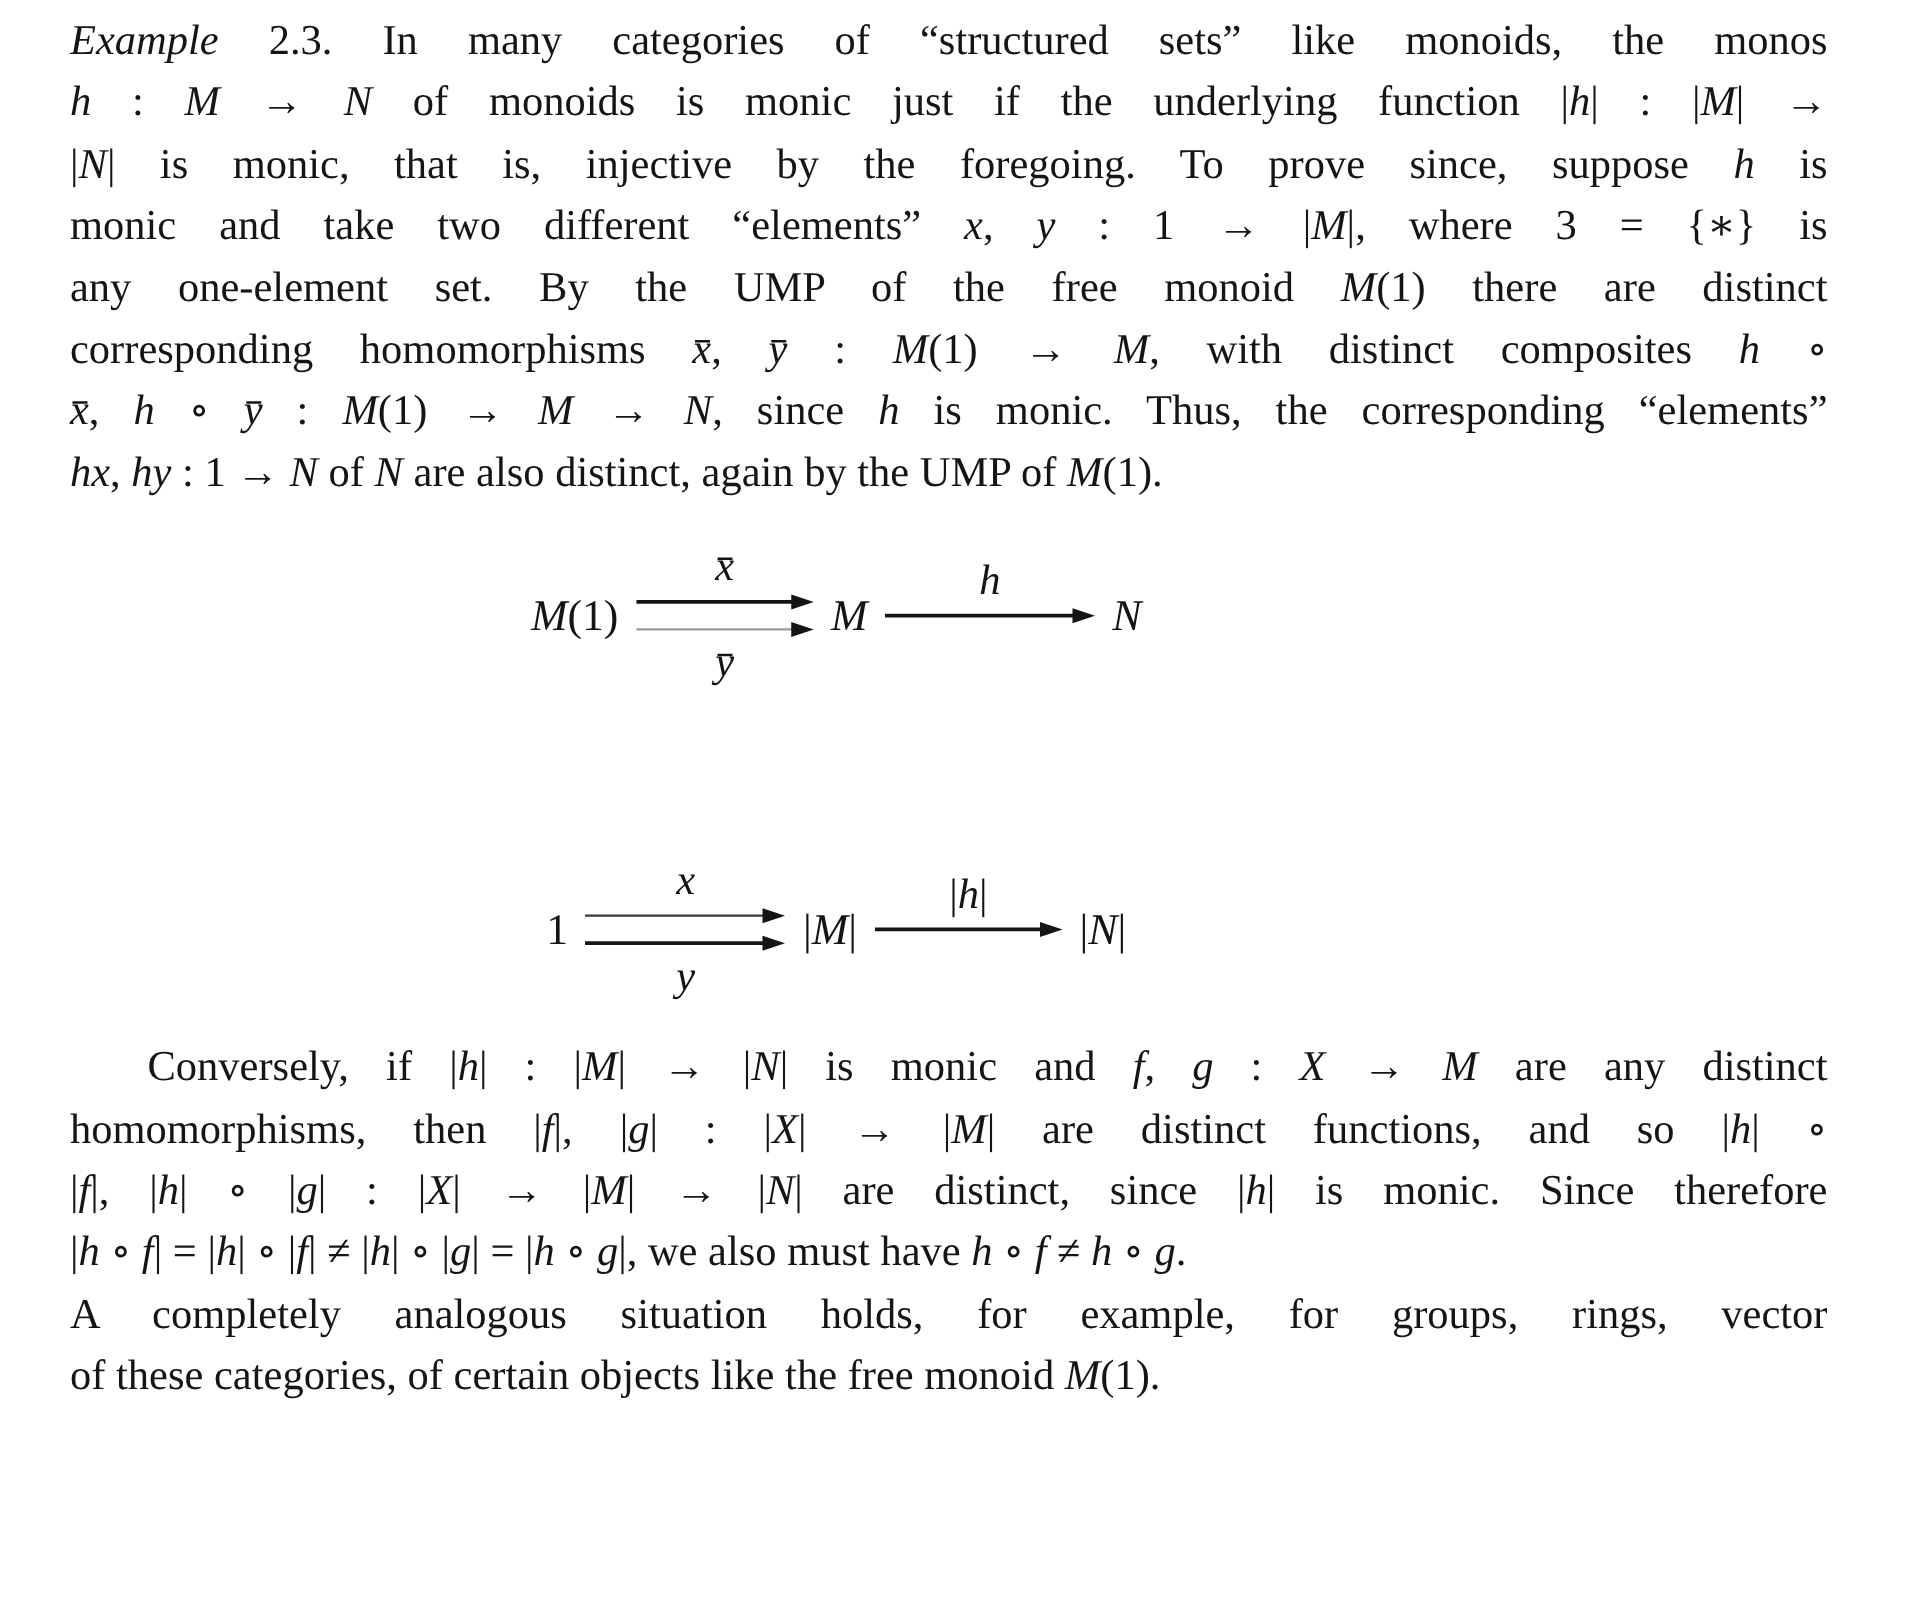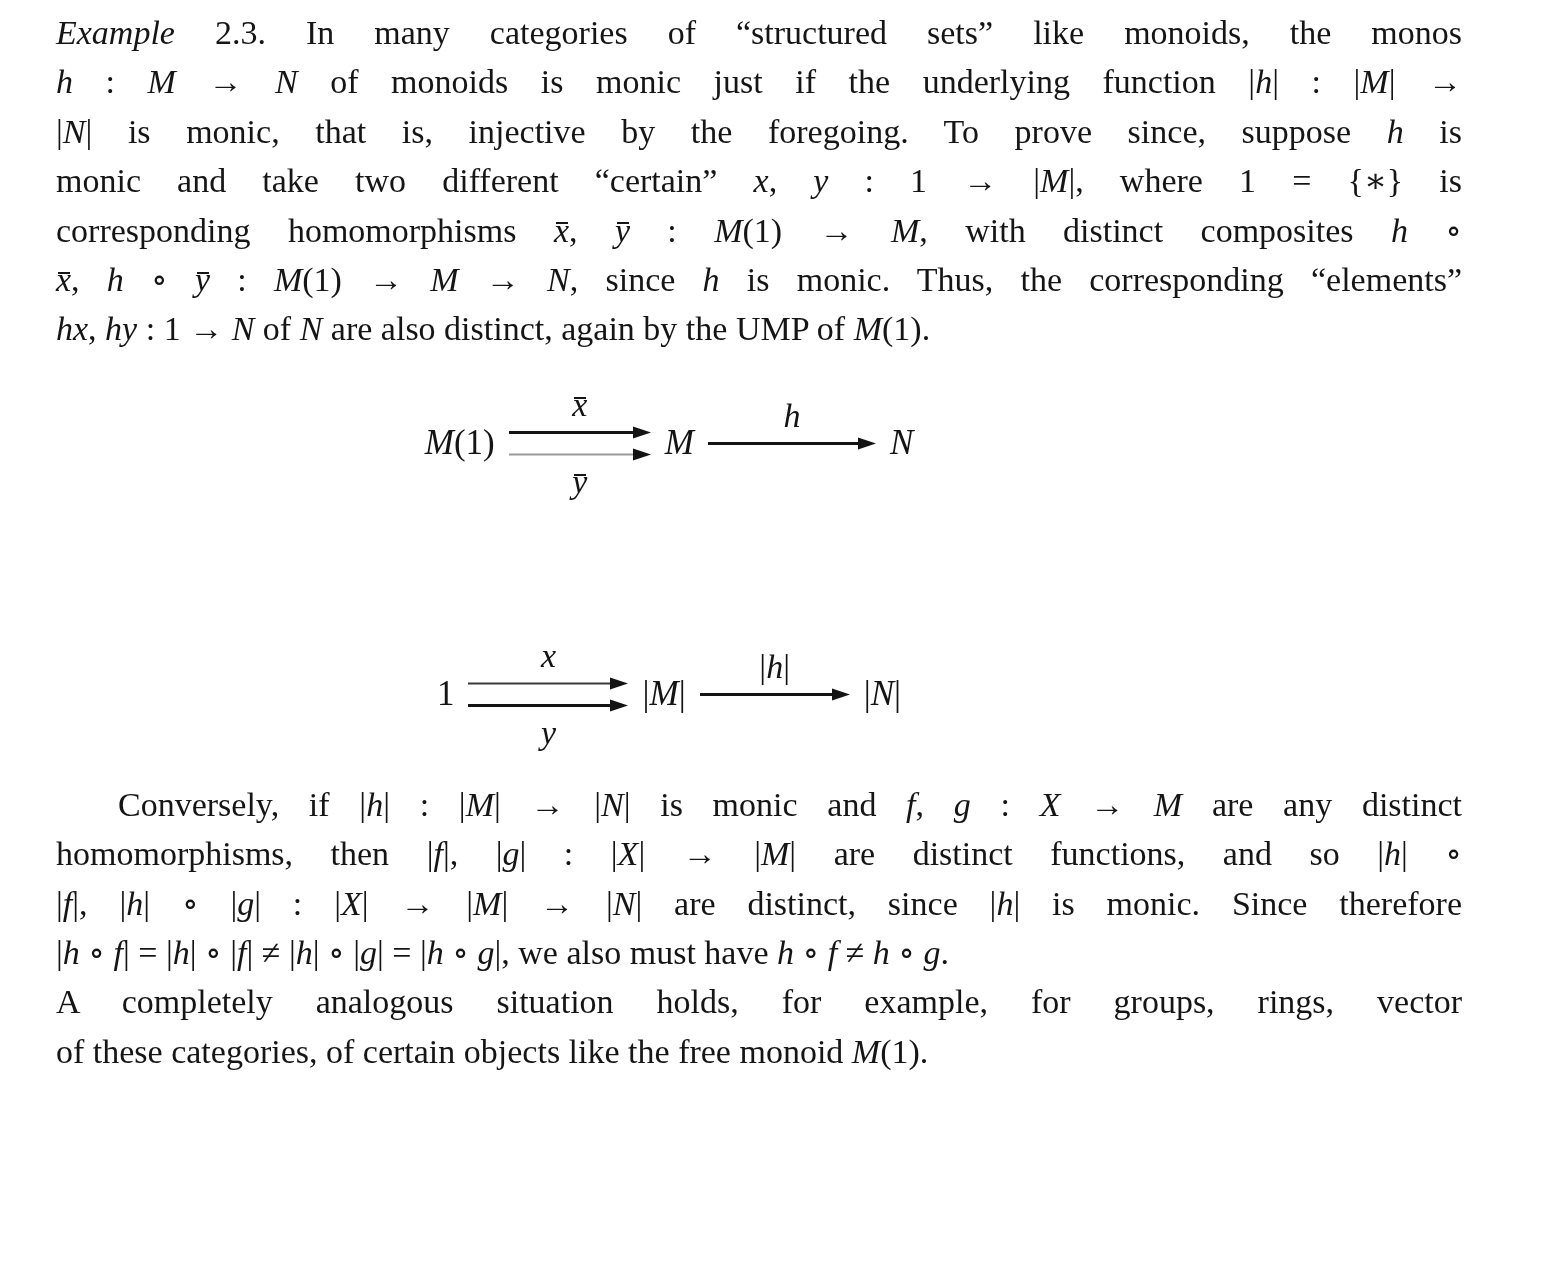--- a/index.html
+++ b/index.html
@@ -55,21 +55,22 @@
 </style>
 </head>
 <body>
 
 <main class="page">
 
   <section class="para para-1">
       <div class="line"><span class="run run-i">Example</span><span class="run run-r"> 2.3. In many categories of “structured sets” like monoids, the monos</span></div>
       <div class="line"><span class="run run-i">h</span><span class="run run-r"> : </span><span class="run run-i">M</span><span class="run run-r"> → </span><span class="run run-i">N</span><span class="run run-r"> of monoids is monic just if the underlying function |</span><span class="run run-i">h</span><span class="run run-r">| : |</span><span class="run run-i">M</span><span class="run run-r">| →</span></div>
       <div class="line"><span class="run run-r">|</span><span class="run run-i">N</span><span class="run run-r">| is monic, that is, injective by the foregoing. To prove since, suppose </span><span class="run run-i">h</span><span class="run run-r"> is</span></div>
-      <div class="line"><span class="run run-r">monic and take two different “certain” </span><span class="run run-i">x</span><span class="run run-r">, </span><span class="run run-i">y</span><span class="run run-r"> : 1 → |</span><span class="run run-i">M</span><span class="run run-r">|, where 1 = {∗} is</span></div>
+      <div class="line"><span class="run run-r">monic and take two different “elements” </span><span class="run run-i">x</span><span class="run run-r">, </span><span class="run run-i">y</span><span class="run run-r"> : 1 → |</span><span class="run run-i">M</span><span class="run run-r">|, where 3 = {∗} is</span></div>
+      <div class="line"><span class="run run-r">any one-element set. By the UMP of the free monoid </span><span class="run run-i">M</span><span class="run run-r">(1) there are distinct</span></div>
       <div class="line"><span class="run run-r">corresponding homomorphisms </span><span class="run run-io">x</span><span class="run run-r">, </span><span class="run run-io">y</span><span class="run run-r"> : </span><span class="run run-i">M</span><span class="run run-r">(1) → </span><span class="run run-i">M</span><span class="run run-r">, with distinct composites </span><span class="run run-i">h</span><span class="run run-r"> ∘</span></div>
       <div class="line"><span class="run run-io">x</span><span class="run run-r">, </span><span class="run run-i">h</span><span class="run run-r"> ∘ </span><span class="run run-io">y</span><span class="run run-r"> : </span><span class="run run-i">M</span><span class="run run-r">(1) → </span><span class="run run-i">M</span><span class="run run-r"> → </span><span class="run run-i">N</span><span class="run run-r">, since </span><span class="run run-i">h</span><span class="run run-r"> is monic. Thus, the corresponding “elements”</span></div>
       <div class="line line-last"><span class="run run-i">hx</span><span class="run run-r">, </span><span class="run run-i">hy</span><span class="run run-r"> : 1 → </span><span class="run run-i">N</span><span class="run run-r"> of </span><span class="run run-i">N</span><span class="run run-r"> are also distinct, again by the UMP of </span><span class="run run-i">M</span><span class="run run-r">(1).</span></div>
     </section>
 
   <figure class="diagram diagram-1" style="margin:30px 0 0 0;">
     <div class="diagram-inner">
       <span class="node"><span class="run run-i">M</span><span class="run run-r">(1)</span></span>
       <span class="arrpair">
         <span class="alabel"><span class="run run-io">x</span></span>

